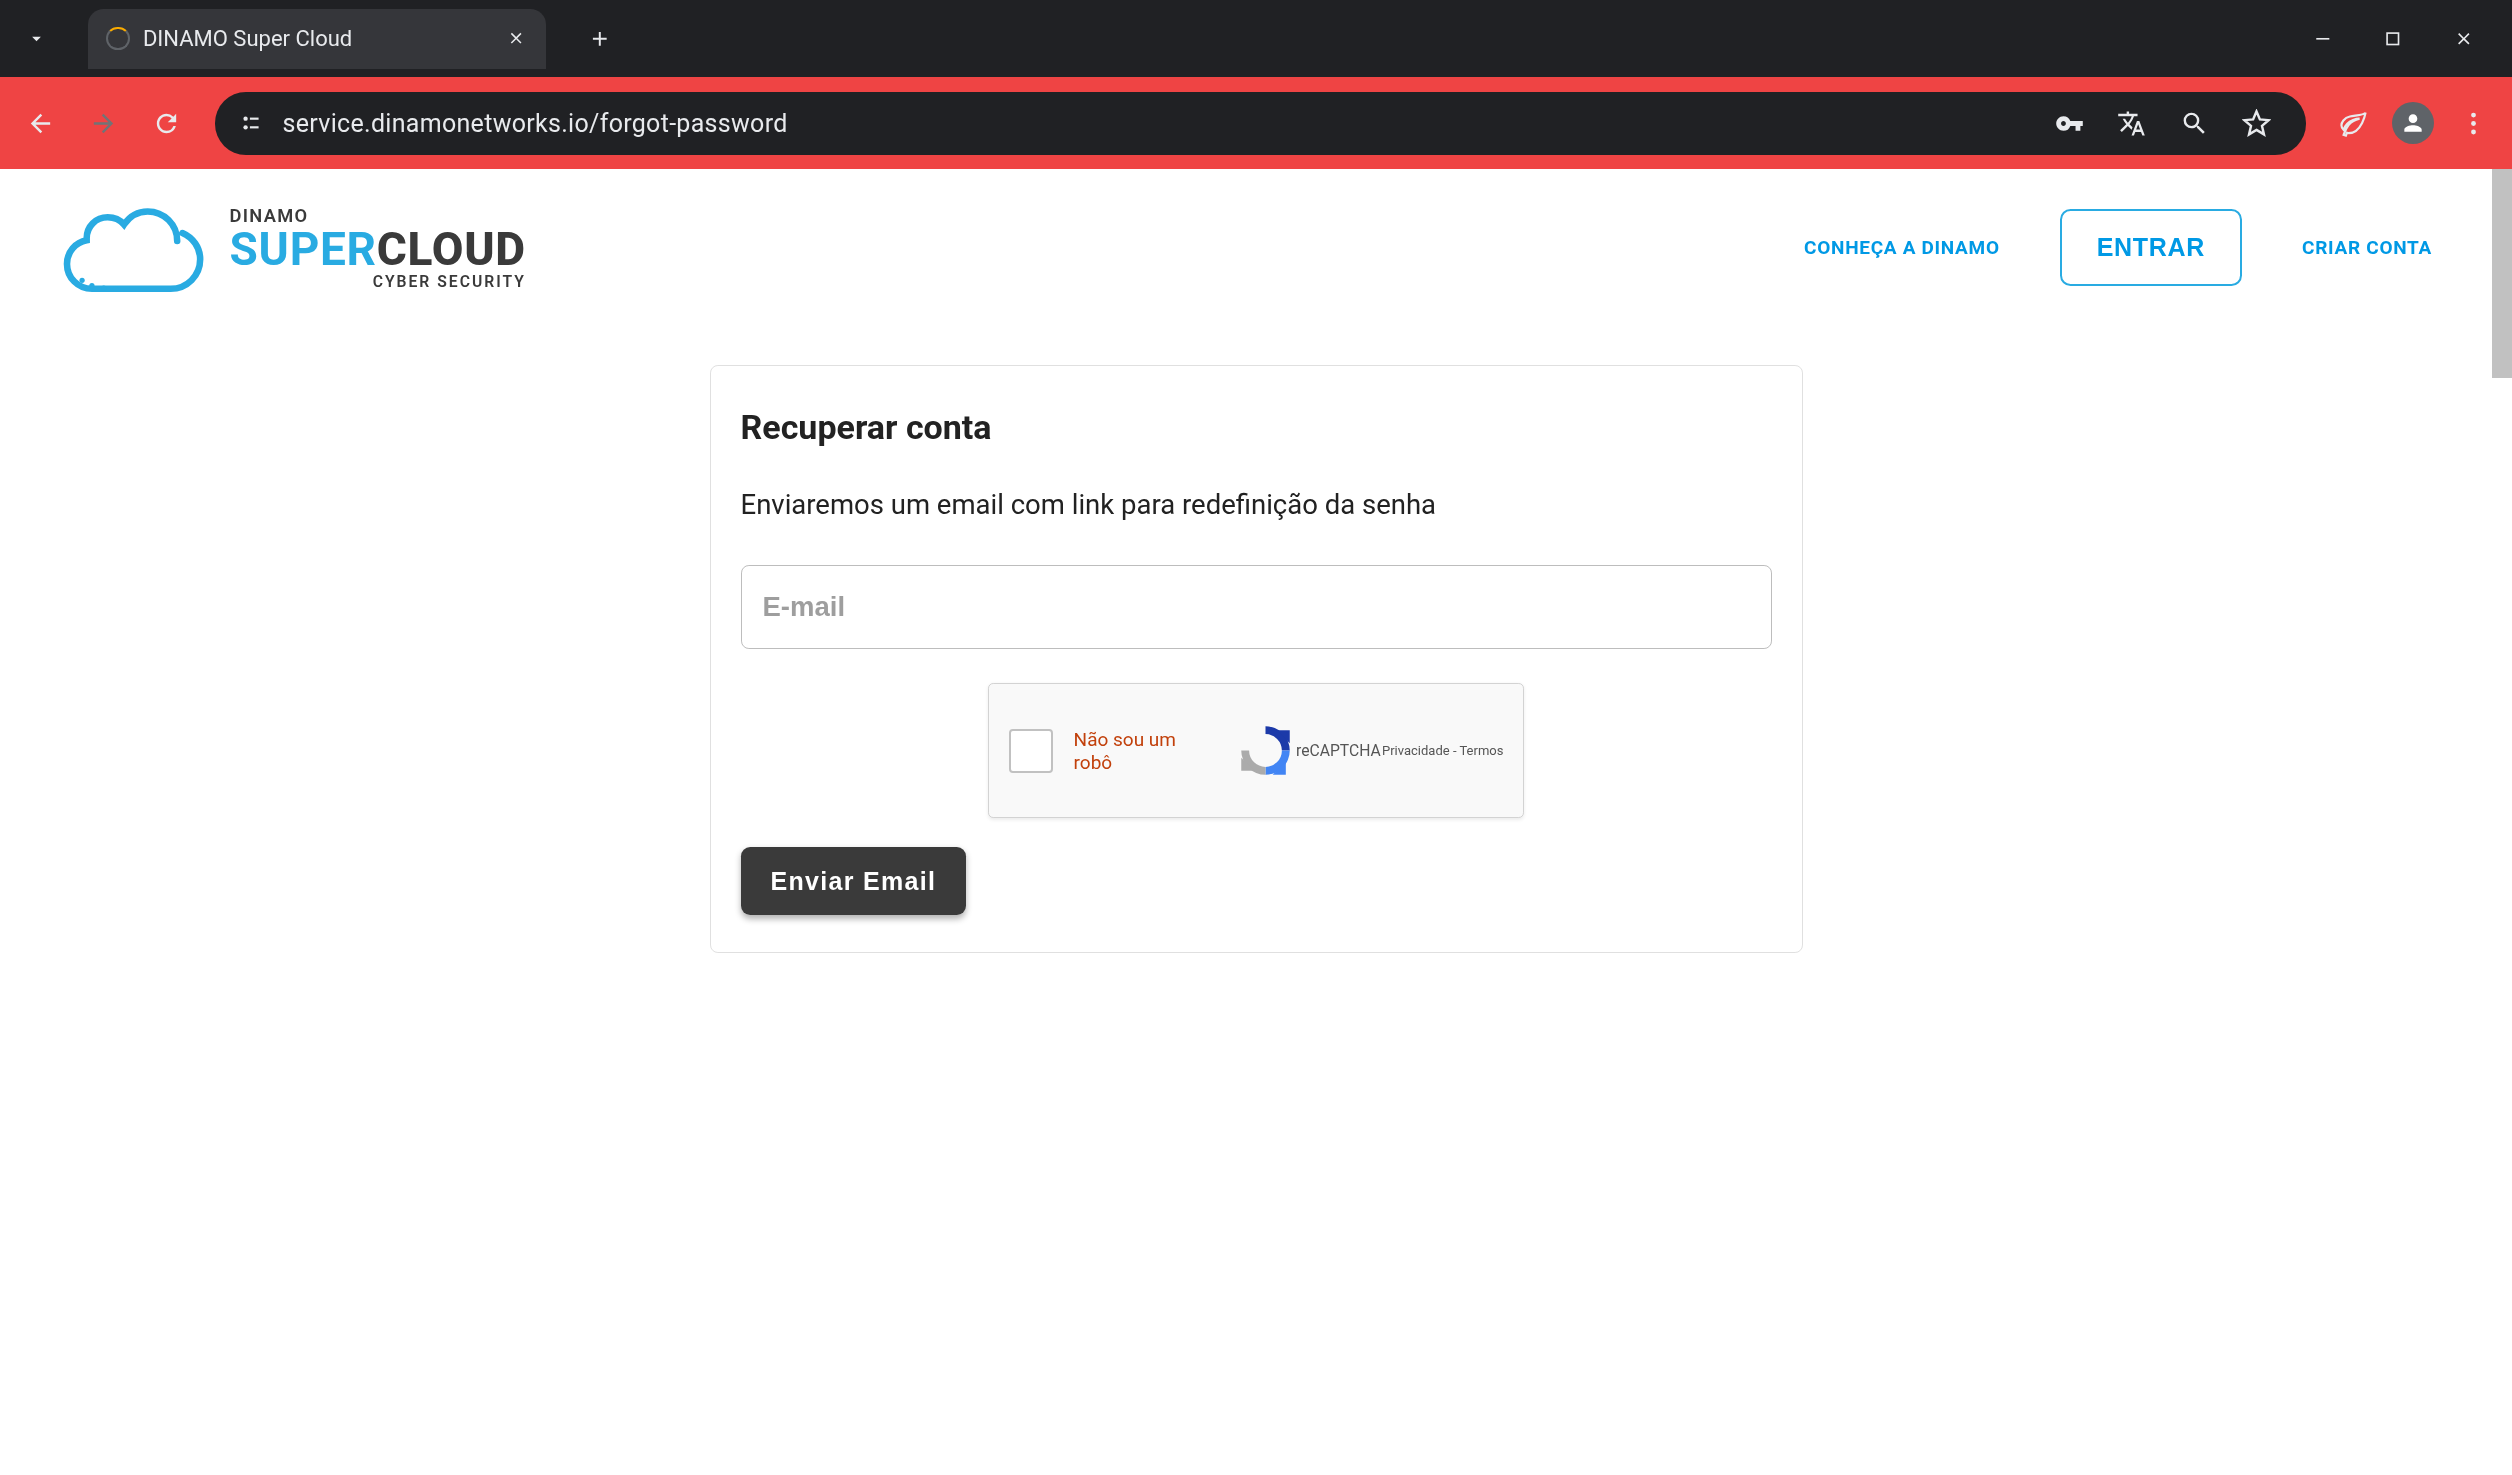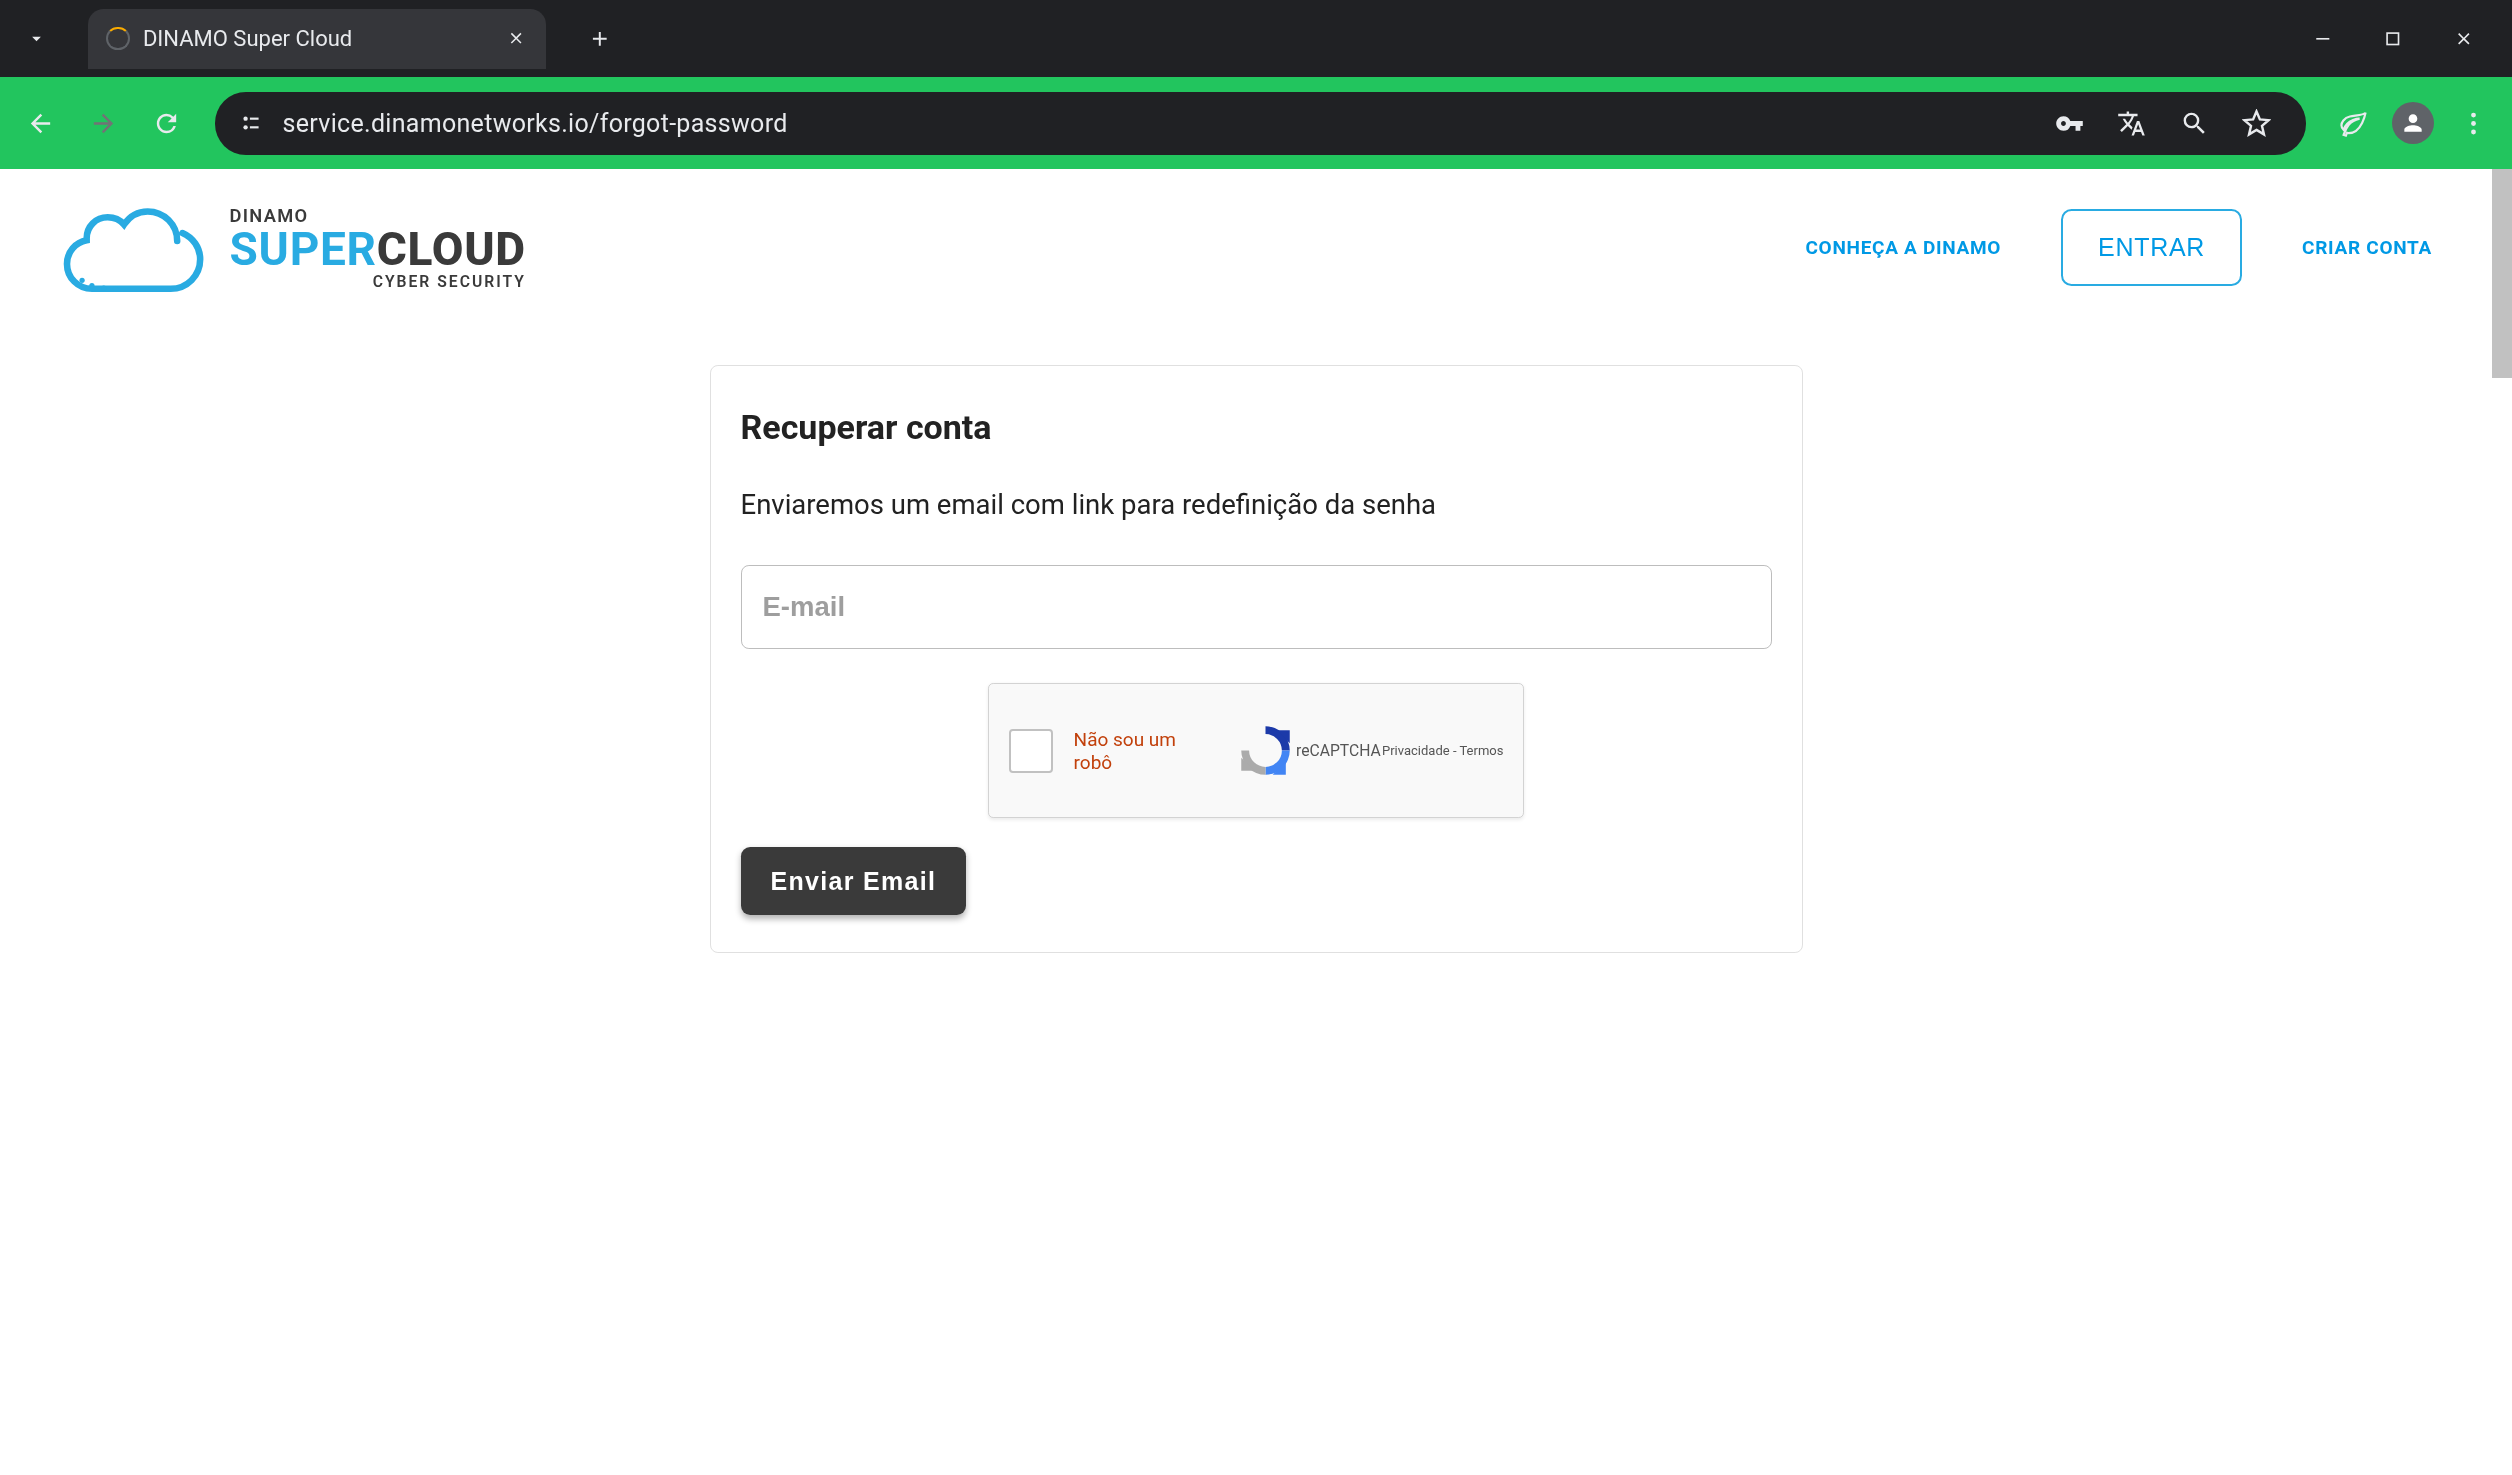--- a/index.html
+++ b/index.html
@@ -88,21 +88,21 @@
     .win-ctrl {
       width: 60px;
       height: 50px;
       display: flex;
       align-items: center;
       justify-content: center;
     }
     .win-ctrl svg { width: 19.6px; height: 19.6px; }
 
     .toolbar {
-      background: #22c55e;
+      background: #ef4444;
       height: 92px;
       display: flex;
       align-items: center;
       padding: 0 13px;
       gap: 7.9px;
     }
     .nav-btn {
       width: 55px;
       height: 55px;
       display: flex;
@@ -225,21 +225,21 @@
       font-weight: 700;
       letter-spacing: 0.7px;
       text-decoration: none;
     }
     .btn-outlined {
       border: 2px solid #29abe2;
       color: #0099e5;
       padding: 22px 35px;
       border-radius: 10.5px;
       font-size: 25px;
-      font-weight: 400;
+      font-weight: 700;
       letter-spacing: 0.7px;
       background: #fff;
     }
 
     .card {
       background: #fff;
       border: 1.3px solid #e0e0e0;
       border-radius: 7.9px;
       width: 1093px;
       margin: 39px auto 0;

